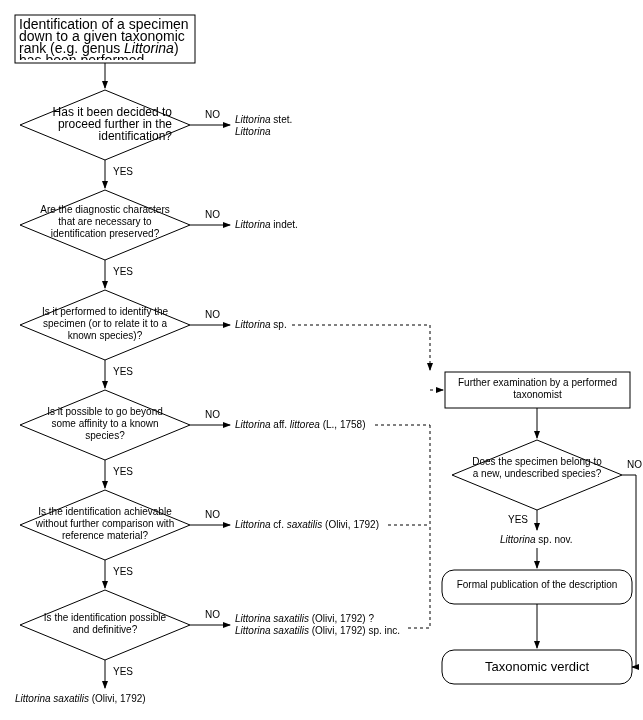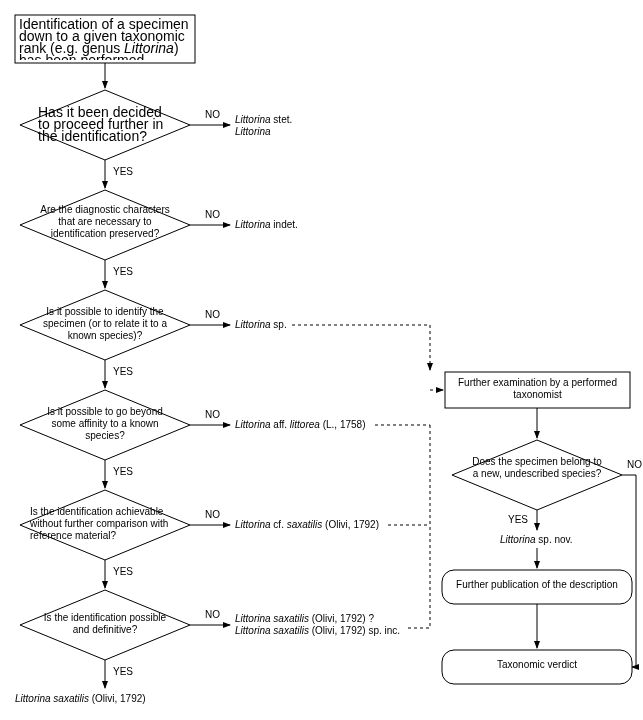--- a/index.html
+++ b/index.html
@@ -22,21 +22,21 @@
       Identification of a specimen down to a given taxonomic rank (e.g. genus <span class="it">Littorina</span>) has been performed
     </div>
   </foreignObject>
   <g stroke="#000" fill="none" marker-end="url(#arr)">
     <line x1="105" y1="63" x2="105" y2="88"></line>
   </g>
 
   <g>
       <polygon points="105,90 190,125 105,160 20,125" fill="#fff" stroke="#000"></polygon>
     </g>
-  <foreignObject x="38" y="106" width="134" height="40"><div xmlns="http://www.w3.org/1999/xhtml" style="font-size:14px;text-align:left;line-height:12px">Has it been decided to proceed further in the identification?</div></foreignObject>
+  <foreignObject x="38" y="106" width="134" height="40"><div xmlns="http://www.w3.org/1999/xhtml" style="font-size:12px;text-align:right;line-height:12px">Has it been decided to proceed further in the identification?</div></foreignObject>
   <text x="205" y="118" font-size="10">NO</text>
   <g stroke="#000" fill="none" marker-end="url(#arr)">
       <line x1="190" y1="125" x2="230" y2="125"></line>
     </g>
   <text x="235" y="123" font-size="10"><tspan class="it">Littorina</tspan> stet.</text>
   <text x="235" y="135" font-size="10" class="it">Littorina</text>
   <text x="113" y="175" font-size="10">YES</text>
   <g stroke="#000" fill="none" marker-end="url(#arr)">
       <line x1="105" y1="160" x2="105" y2="188"></line>
     </g>
@@ -51,21 +51,21 @@
     </g>
   <text x="235" y="228" font-size="10"><tspan class="it">Littorina</tspan> indet.</text>
   <text x="113" y="275" font-size="10">YES</text>
   <g stroke="#000" fill="none" marker-end="url(#arr)">
       <line x1="105" y1="260" x2="105" y2="288"></line>
     </g>
 
   <g>
       <polygon points="105,290 190,325 105,360 20,325" fill="#fff" stroke="#000"></polygon>
     </g>
-  <foreignObject x="34" y="306" width="142" height="42"><div xmlns="http://www.w3.org/1999/xhtml" style="font-size:10px;text-align:center;line-height:12px">Is it possible to identify the specimen (or to relate it to a known species)?</div></foreignObject>
+  <foreignObject x="34" y="306" width="142" height="42"><div xmlns="http://www.w3.org/1999/xhtml" style="font-size:10px;text-align:center;line-height:12px">Is it performed to identify the specimen (or to relate it to a known species)?</div></foreignObject>
   <text x="205" y="318" font-size="10">NO</text>
   <g stroke="#000" fill="none" marker-end="url(#arr)">
       <line x1="190" y1="325" x2="230" y2="325"></line>
     </g>
   <text x="235" y="328" font-size="10"><tspan class="it">Littorina</tspan> sp.</text>
   <text x="113" y="375" font-size="10">YES</text>
   <g stroke="#000" fill="none" marker-end="url(#arr)">
       <line x1="105" y1="360" x2="105" y2="388"></line>
     </g>
 
@@ -79,21 +79,21 @@
     </g>
   <text x="235" y="428" font-size="10"><tspan class="it">Littorina</tspan> aff. <tspan class="it">littorea</tspan> (L., 1758)</text>
   <text x="113" y="475" font-size="10">YES</text>
   <g stroke="#000" fill="none" marker-end="url(#arr)">
       <line x1="105" y1="460" x2="105" y2="488"></line>
     </g>
 
   <g>
       <polygon points="105,490 190,525 105,560 20,525" fill="#fff" stroke="#000"></polygon>
     </g>
-  <foreignObject x="30" y="506" width="150" height="42"><div xmlns="http://www.w3.org/1999/xhtml" style="font-size:10px;line-height:12px">Is the identification achievable without further comparison with reference material?</div></foreignObject>
+  <foreignObject x="30" y="506" width="150" height="42"><div xmlns="http://www.w3.org/1999/xhtml" style="font-size:10px;text-align:center;line-height:12px">Is the identification achievable without further comparison with reference material?</div></foreignObject>
   <text x="205" y="518" font-size="10">NO</text>
   <g stroke="#000" fill="none" marker-end="url(#arr)">
       <line x1="190" y1="525" x2="230" y2="525"></line>
     </g>
   <text x="235" y="528" font-size="10"><tspan class="it">Littorina</tspan> cf. <tspan class="it">saxatilis</tspan> (Olivi, 1792)</text>
   <text x="113" y="575" font-size="10">YES</text>
   <g stroke="#000" fill="none" marker-end="url(#arr)">
       <line x1="105" y1="560" x2="105" y2="588"></line>
     </g>
 
@@ -134,28 +134,28 @@
   <text x="508" y="523" font-size="10">YES</text>
   <g stroke="#000" fill="none" marker-end="url(#arr)">
       <line x1="537" y1="510" x2="537" y2="530"></line>
     </g>
   <text x="500" y="543" font-size="10"><tspan class="it">Littorina</tspan> sp. nov.</text>
   <g stroke="#000" fill="none" marker-end="url(#arr)">
       <line x1="537" y1="548" x2="537" y2="568"></line>
     </g>
 
   <rect x="442" y="570" width="190" height="34" rx="12" ry="12" fill="#fff" stroke="#000"></rect>
-  <foreignObject x="446" y="579" width="182" height="20"><div xmlns="http://www.w3.org/1999/xhtml" style="font-size:10px;text-align:center">Further publication of the description</div></foreignObject>
+  <foreignObject x="446" y="579" width="182" height="20"><div xmlns="http://www.w3.org/1999/xhtml" style="font-size:10px;text-align:center">Formal publication of the description</div></foreignObject>
   <g stroke="#000" fill="none" marker-end="url(#arr)">
       <line x1="537" y1="604" x2="537" y2="648"></line>
     </g>
 
   <g stroke="#000" fill="none" marker-end="url(#arr)">
       <path d="M622,475 L636,475 L636,667 L632,667"></path>
     </g>
 
   <rect x="442" y="650" width="190" height="34" rx="12" ry="12" fill="#fff" stroke="#000"></rect>
-  <foreignObject x="446" y="659" width="182" height="20"><div xmlns="http://www.w3.org/1999/xhtml" style="font-size:10px;text-align:center">Taxonomic verdict</div></foreignObject>
+  <foreignObject x="446" y="659" width="182" height="20"><div xmlns="http://www.w3.org/1999/xhtml" style="font-size:13px;text-align:center">Taxonomic verdict</div></foreignObject>
 
   <g stroke="#000" fill="none" stroke-dasharray="3,3" marker-end="url(#arr)">
     <line x1="430" y1="390" x2="443" y2="390"></line>
   </g>
 </svg>
 
 </body></html>

